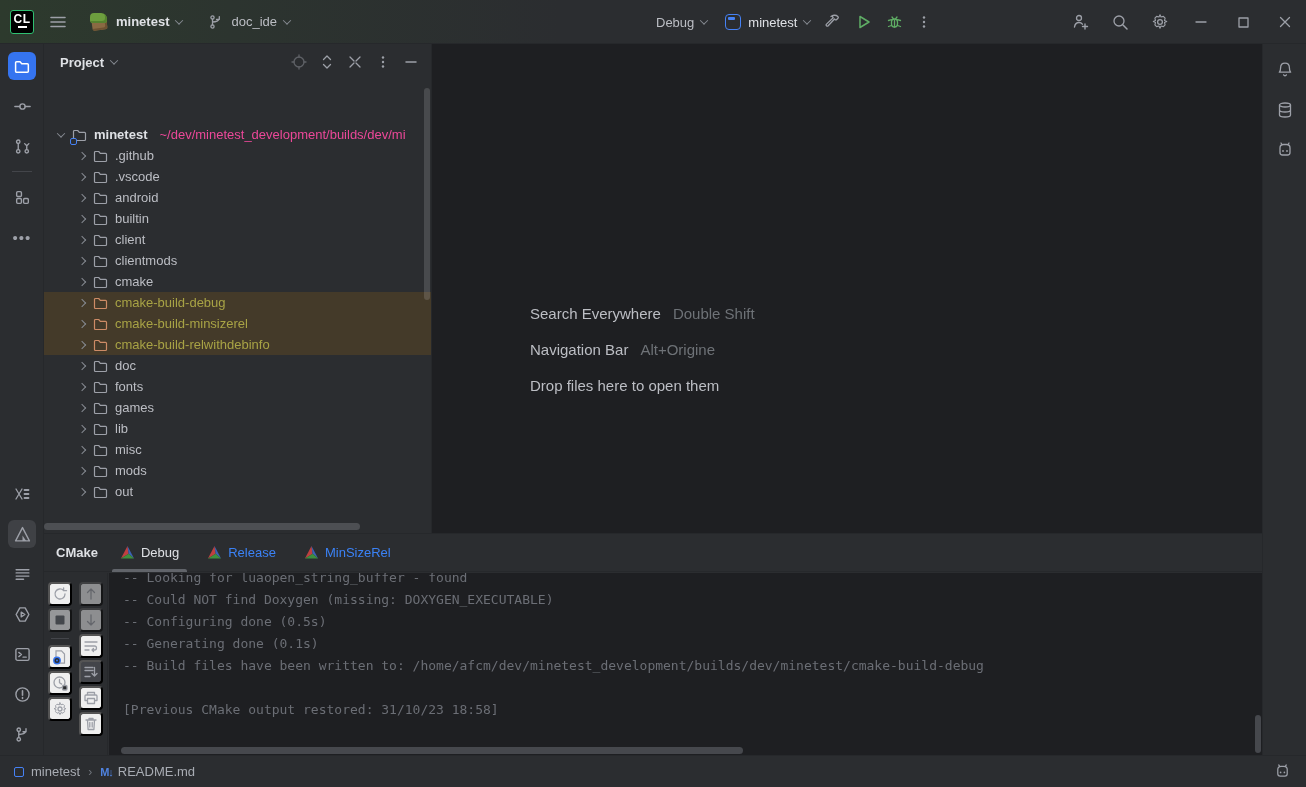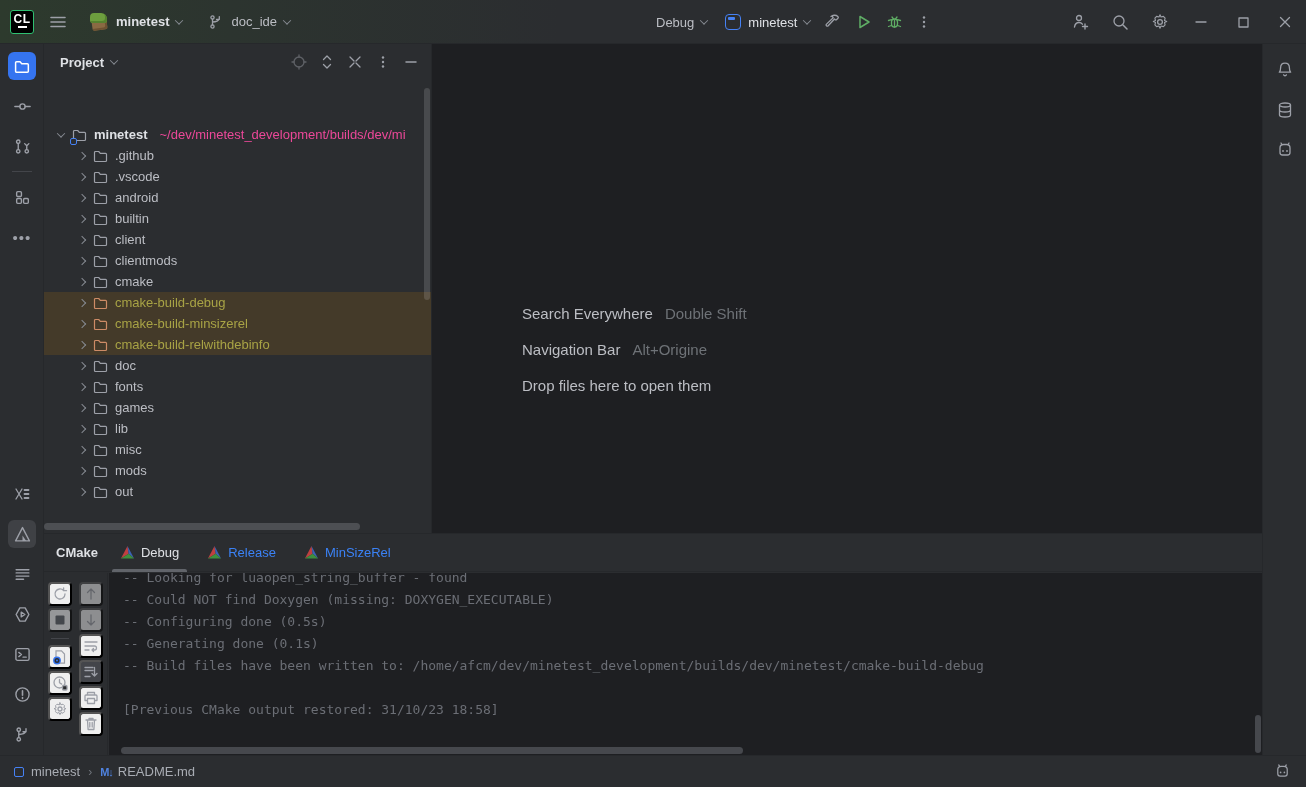--- a/index.html
+++ b/index.html
@@ -66,21 +66,21 @@
   .fold { color:#9da0a8; flex:none; }
   .trow.hl { background:#443a29; }
   .trow.hl .fold { color:#cd8b66; }
   .trow.excl .tlabel, .trow.hl .tlabel { color:#a8a345; }
   .tlabel { color:#bcbec4; }
   .pp-hscroll { position:absolute; left:0; bottom:3px; width:316px; height:7px; background:#4d4f53; border-radius:4px; }
   .pp-vscroll { position:absolute; right:1px; top:44px; width:6px; height:212px; background:rgba(255,255,255,.14); border-radius:3px; }
 
   
   #editor { position:absolute; left:433px; top:45px; width:829px; height:488px; background:#1e1f22; }
-  #shortcuts { position:absolute; left:89px; top:260px; }
+  #shortcuts { position:absolute; left:97px; top:260px; }
   .sc-line { height:36px; display:flex; align-items:baseline; gap:12px; font-size:15px; }
   .sc-label { color:#bcbec4; }
   .sc-keys { color:#6e7277; }
 
   
   #cmake-panel { position:absolute; left:44px; top:533px; width:1218px; height:222px; background:#2b2d30; border-top:1px solid #26282b; }
   .cm-header { height:38px; display:flex; align-items:center; padding-left:12px; border-bottom:1px solid #26282b; }
   .cm-title { color:#dfe1e5; font-weight:bold; margin-right:8px; }
   .tab { position:relative; height:38px; display:flex; align-items:center; gap:6px; padding:0 14px; cursor:pointer; color:#3b82f6; }
   .tab.active { color:#dfe1e5; }

